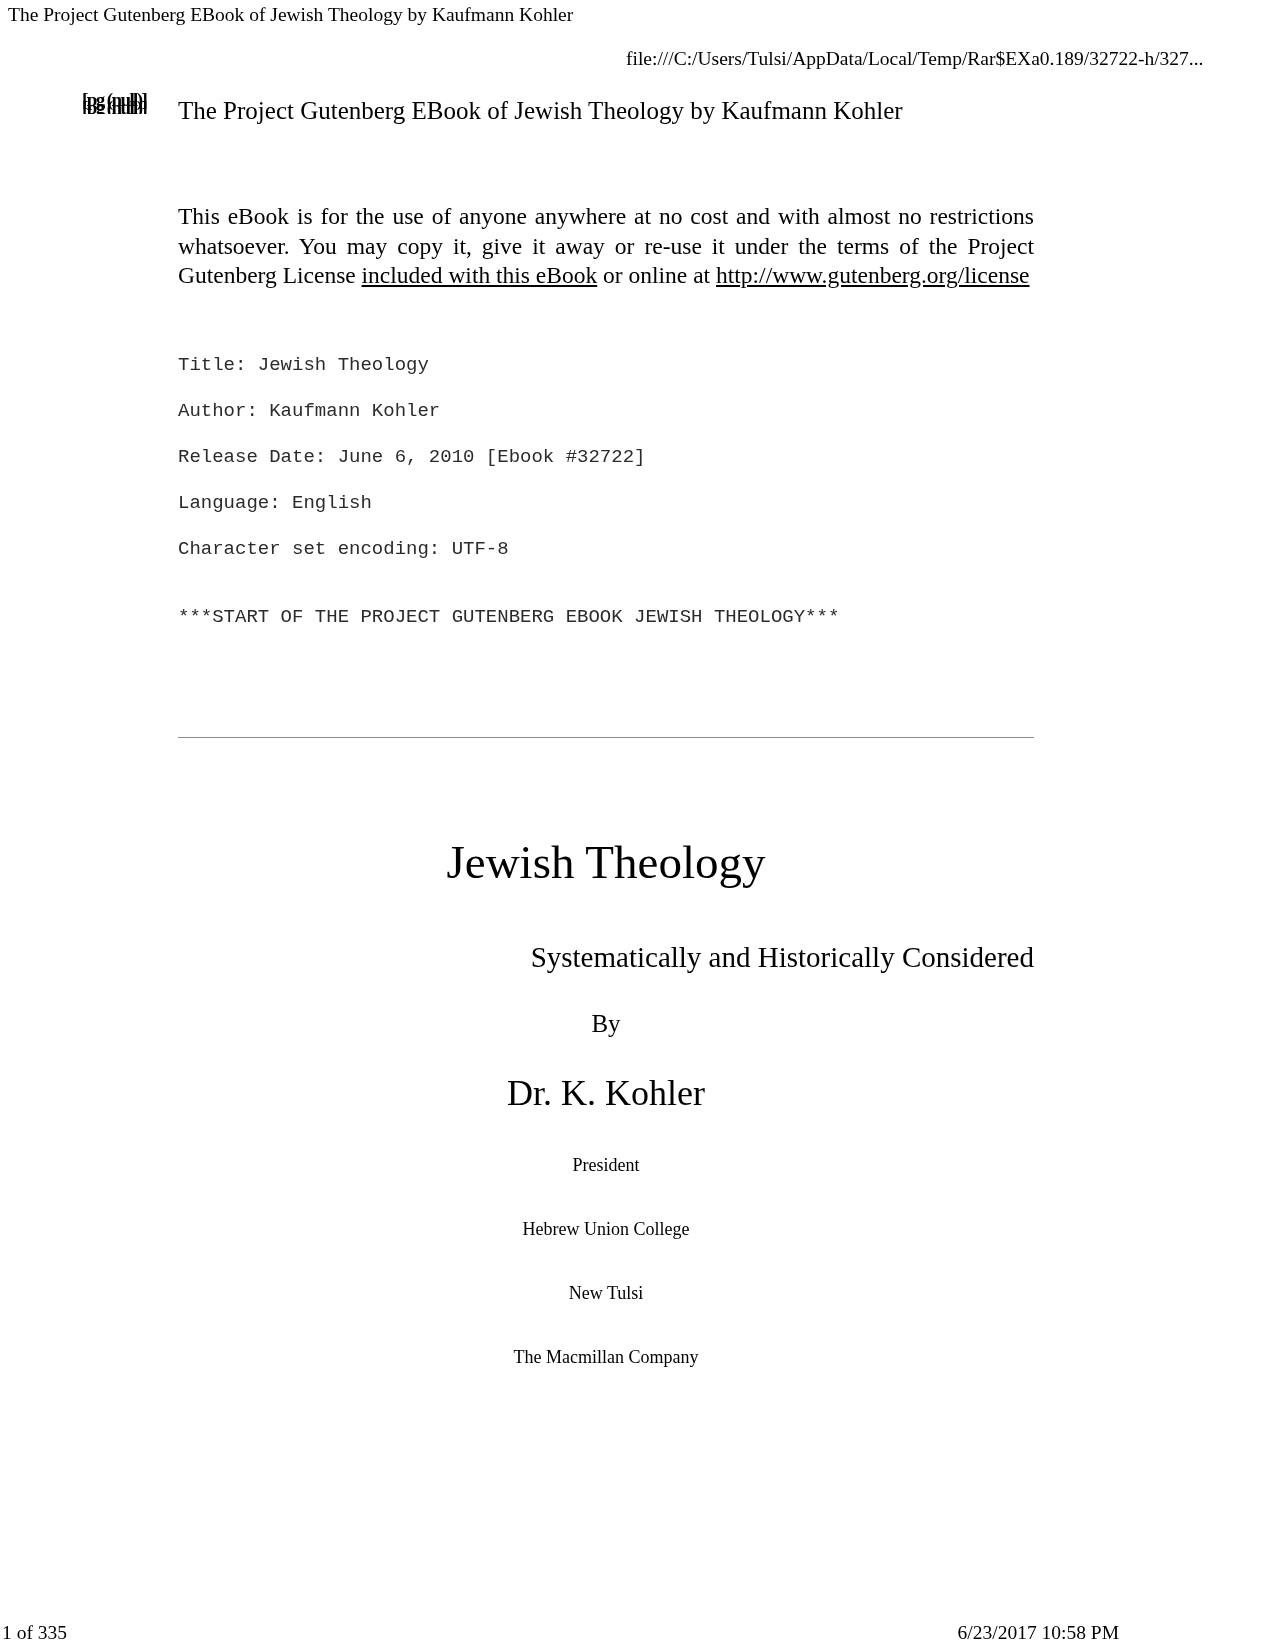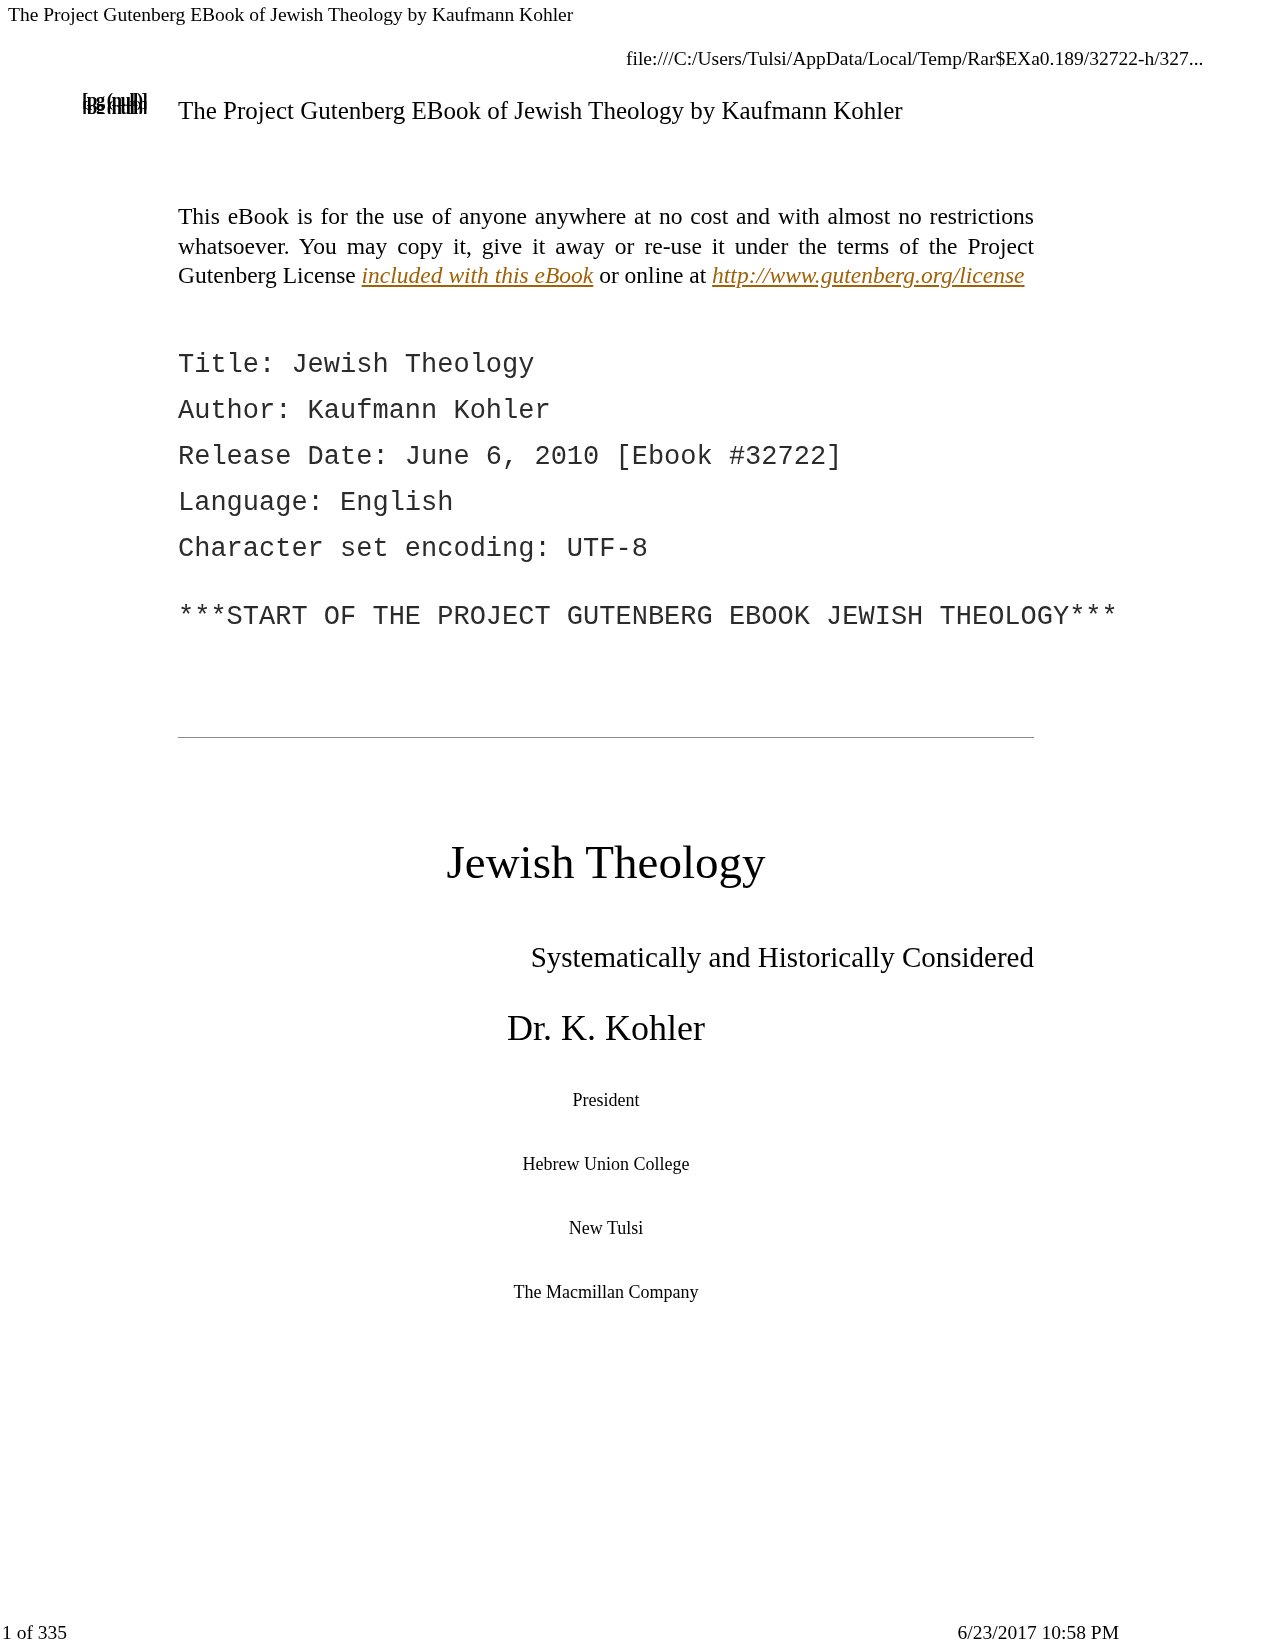--- a/index.html
+++ b/index.html
@@ -114,30 +114,29 @@
   
   .license-para {
     margin-top: 70px;
     font-size: 23.5px;
     line-height: 29.5px;
     text-align: justify;
     text-justify: inter-word;
   }
   .license-para a,
   a.lnk {
-    color: #a16207;
+    color: #000000;
     text-decoration: underline;
-    font-style: italic;
   }
 
   
   .meta {
     margin-top: 62px;
     font-family: "Liberation Mono", "DejaVu Sans Mono", monospace;
-    font-size: 27px;
+    font-size: 19px;
     line-height: 24px;
     color: #2b2b2b;
   }
   .meta .row { margin: 0 0 22px 0; white-space: pre; }
   .meta .row.gap { margin-top: 44px; }
 
   
   hr.divider {
     margin: 108px 0 0 0;
     border: 0;
@@ -203,20 +202,21 @@
     <div class="row">Language: English</div>
     <div class="row">Character set encoding: UTF-8</div>
     <div class="row gap">***START OF THE PROJECT GUTENBERG EBOOK JEWISH THEOLOGY***</div>
   </div>
 
   <hr class="divider">
 
   <div class="titleblock">
     <h1 class="book-title">Jewish Theology</h1>
     <p class="book-subtitle">Systematically and Historically Considered</p>
+    <p class="by-word">By</p>
     <p class="author-name">Dr. K. Kohler</p>
     <p class="imprint">President</p>
     <p class="imprint">Hebrew Union College</p>
     <p class="imprint">New Tulsi</p>
     <p class="imprint">The Macmillan Company</p>
   </div>
 
 </div>
 
 <div class="print-footer">

